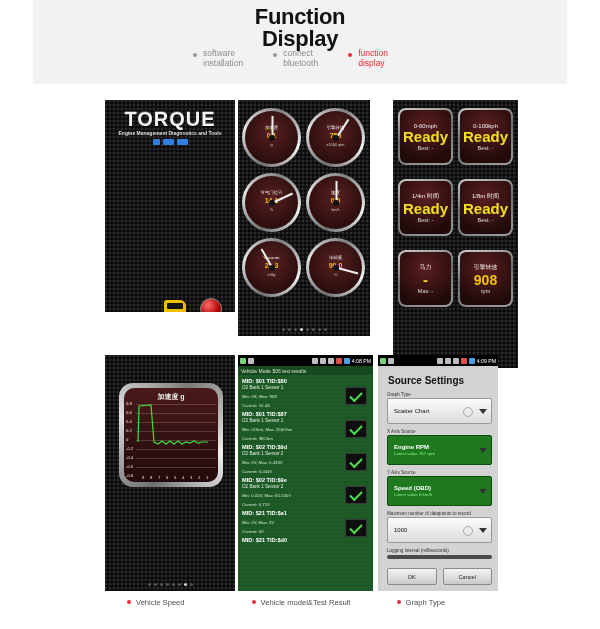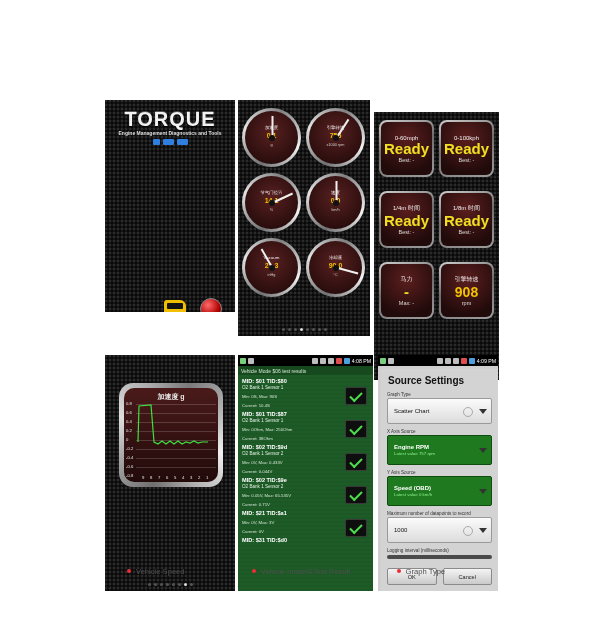--- a/index.html
+++ b/index.html
@@ -27,29 +27,29 @@
   .panel{position:absolute;background:#121212;overflow:hidden;}
   .carbon{
     background-color:#141414;
     background-image:
       radial-gradient(circle at 1px 1px, rgba(255,255,255,.10) 0.7px, transparent 1px),
       radial-gradient(circle at 3px 3px, rgba(0,0,0,.55) 0.7px, transparent 1px);
     background-size:4px 4px,4px 4px;
   }
   .p1{left:105px;top:100px;width:130px;height:212px;}
   .p2{left:238px;top:100px;width:132px;height:236px;}
-  .p3{left:374px;top:100px;width:125px;height:268px;margin-top:12px;}
+  .p3{left:393px;top:100px;width:125px;height:268px;}
   .p4{left:105px;top:355px;width:130px;height:236px;}
   .p5{left:238px;top:355px;width:135px;height:236px;background:#1d5c27;}
   .p6{left:378px;top:355px;width:120px;height:236px;background:#cfcfcf;}
 
   
   .cap-row{position:absolute;left:105px;width:395px;height:14px;display:flex;}
   .cap-row.r1{top:341px;}
-  .cap-row.r2{top:564px;justify-content:center;}
+  .cap-row.r2{top:595px;justify-content:center;}
   .cap{display:flex;align-items:center;gap:5px;font-size:7.6px;color:#4e4e4e;}
   .cap .cdot{width:4px;height:4px;border-radius:2px;background:#ee2b36;flex:none;}
   .cap.c1{width:133px;padding-left:22px;}
   .cap.c2{width:137px;padding-left:10px;}
   .cap.c3{width:120px;padding-left:27px;}
 
   
   .tq-logo{position:absolute;left:6px;top:9px;width:118px;text-align:center;}
   .tq-word{
     font-size:20px;font-weight:bold;color:#f3f3f3;letter-spacing:1px;line-height:20px;
@@ -169,20 +169,43 @@
   .cs-btns{position:absolute;left:6px;right:6px;bottom:6px;display:flex;gap:6px;}
   .cs-btn{flex:1;height:15px;border:1px solid #8a8a8a;border-radius:2px;
     background:linear-gradient(180deg,#f4f4f4,#cacaca);
     display:flex;align-items:center;justify-content:center;font-size:5.6px;color:#222;}
 </style>
 </head>
 <body>
 
 <div class="page">
 
+  <div class="header">
+    <div class="header-title">
+      <span>Function</span>
+      <span class="l2">Display</span>
+    </div>
+    <div class="crumbs">
+      <div class="crumb">
+        <span class="dot"></span>
+        <span class="txt">software
+installation</span>
+      </div>
+      <div class="crumb">
+        <span class="dot"></span>
+        <span class="txt">connect
+bluetooth</span>
+      </div>
+      <div class="crumb active">
+        <span class="dot"></span>
+        <span class="txt">function
+display</span>
+      </div>
+    </div>
+  </div>
 
   <div class="panel carbon p1">
     <div class="tq-logo">
       <div class="tq-word">TORQUE</div>
       <div class="tq-sub">Engine Management Diagnostics and Tools</div>
       <div class="tq-icos">
         <i></i>
         <i class="w"></i>
         <i class="w"></i>
       </div>

